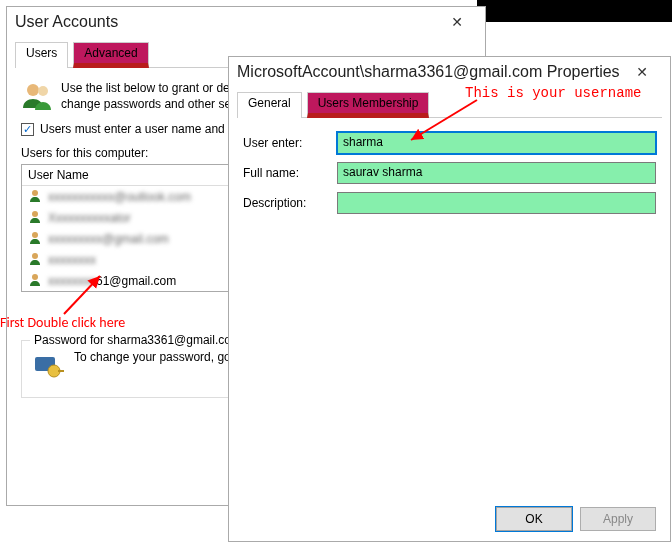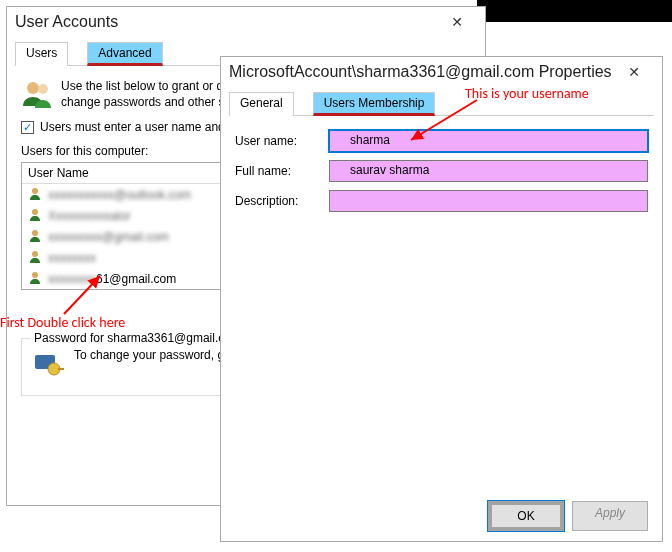--- a/index.html
+++ b/index.html
@@ -1,49 +1,49 @@
 <!DOCTYPE html>
 <html><head>
 <meta charset="utf-8">
 <style>
   * { box-sizing: border-box; font-family: "Segoe UI", Tahoma, sans-serif; font-size: 12px; }
   body { margin: 0; background: #fff; width: 672px; height: 552px; position: relative; overflow: hidden; }
   .blackbar { position: absolute; top: 0; right: 0; width: 195px; height: 22px; background: #000; }
   .win { position: absolute; background: #fff; border: 1px solid #aaa; }
   .win.ua { left: 6px; top: 6px; width: 480px; height: 500px; }
-  .win.props { left: 220px; top: 56px; width: 443px; height: 486px; }
+  .win.props { left: 228px; top: 56px; width: 443px; height: 486px; }
   .titlebar { display: flex; align-items: center; height: 30px; padding: 0 8px; }
   .title { flex: 1; color: #222; font-size: 16px; }
   .close { width: 40px; text-align: center; color: #333; cursor: default; font-size: 14px; }
   .tabs { display: flex; margin: 4px 8px 0 8px; border-bottom: 1px solid #ccc; }
-  .tab { padding: 3px 10px; border: 1px solid #ccc; border-bottom: none; margin-right: 19px; background: #fff; position: relative; top: 1px; }
-  .tab.inactive { background: #7dd3fc; border-bottom: 3px solid #b91c1c; }
+  .tab { padding: 3px 10px; border: 1px solid #ccc; border-bottom: none; margin-right: 5px; background: #fff; position: relative; top: 1px; }
+  .tab.inactive { background: #be185d; border-bottom: 5px solid #b91c1c; }
   .content { padding: 6px 14px; }
   .intro { display: flex; gap: 8px; margin: 6px 0 10px 0; }
   .usericon { width: 32px; height: 32px; display:flex; align-items:center; justify-content:center; }
   .usericon svg { width:32px; height:32px; }
   .cb-line { display: flex; align-items: center; gap: 6px; margin-bottom: 10px; }
   .cb { width: 13px; height: 13px; border: 1px solid #555; display:flex; align-items:center; justify-content:center; }
   .cb::after { content: "✓"; font-size: 11px; color: #0066cc; }
   .list { border: 1px solid #aaa; margin-top: 4px; }
   .list header { background: #fff; border-bottom: 1px solid #ddd; padding: 3px 6px; font-weight: 400; }
   .list .row { display: flex; align-items: center; gap: 6px; padding: 2px 6px; }
   .blur { filter: blur(2px); color: #666; }
   .btnrow { display: flex; justify-content: flex-end; gap: 8px; margin-top: 10px; }
   .btn { border: 1px solid #adadad; background: #e1e1e1; padding: 4px 18px; min-width: 76px; text-align: center; }
   .section { border: 1px solid #ddd; padding: 8px 10px 14px 10px; margin-top: 14px; position: relative; }
   .section .legend { position: absolute; top: -8px; left: 8px; background: #fff; padding: 0 4px; }
   .keyicon { width: 34px; height: 34px; margin-right: 8px; display:inline-block; vertical-align: top; }
   .field { display: flex; align-items: center; margin: 8px 0; gap: 10px; }
   .field label { width: 84px; }
-  .tbox { border: 1px solid #7a7a7a; height: 22px; padding: 2px 20px; flex: 1; background:#f0abfc; }
+  .tbox { border: 1px solid #7a7a7a; height: 22px; padding: 2px 5px; flex: 1; background:#86efac; }
   .tbox.focus { border: 1px solid #0078d7; outline: 1px solid #0078d7; }
   .props .bottom { position: absolute; bottom: 10px; right: 14px; display: flex; gap: 8px; }
-  .btn.primary { border: 4px solid #a3a3a3; outline: 1px solid #0078d7; background: #e1e1e1; }
-  .btn.disabled { color: #888; font-style: italic; }
+  .btn.primary { border: 1px solid #a3a3a3; outline: 1px solid #0078d7; background: #e1e1e1; }
+  .btn.disabled { color: #888; }
   .annot { position: absolute; color: #ff0000; font-family: Calibri, sans-serif; font-size: 14px; pointer-events: none; }
   .arrow { position: absolute; pointer-events: none; }
   .small-user { display:inline-block; }
   .small-user svg { width:14px; height:14px; }
 </style>
 </head>
 <body>
 
 <div class="blackbar"></div>
 
@@ -134,21 +134,21 @@
   <div class="titlebar">
     <div class="title">MicrosoftAccount\sharma3361@gmail.com Properties</div>
     <div class="close">✕</div>
   </div>
   <div class="tabs">
     <div class="tab">General</div>
     <div class="tab inactive">Users Membership</div>
   </div>
   <div class="content">
     <div class="field">
-      <label>User name:</label>
+      <label>User enter:</label>
       <div class="tbox focus">sharma</div>
     </div>
     <div class="field">
       <label>Full name:</label>
       <div class="tbox">saurav sharma</div>
     </div>
     <div class="field">
       <label>Description:</label>
       <div class="tbox"></div>
     </div>
@@ -162,21 +162,21 @@
 <div class="annot" style="left:0; top:314px;">First Double click here</div>
 <svg class="arrow" style="left:60px; top:272px;" width="60" height="44">
   <defs>
       <marker id="ah1" markerWidth="8" markerHeight="8" refX="6" refY="3" orient="auto">
         <path d="M0 0 L6 3 L0 6 Z" fill="#ff0000"></path>
       </marker>
     </defs>
   <line x1="4" y1="42" x2="40" y2="4" stroke="#ff0000" stroke-width="2" marker-end="url(#ah1)"></line>
 </svg>
 
-<div class="annot" style="left:465px; top:85px;">This is your username</div>
+<div class="annot" style="left:465px; top:85px;font-family:Liberation Mono, monospace;">This is your username</div>
 <svg class="arrow" style="left:405px; top:98px;" width="76" height="46">
   <defs>
       <marker id="ah2" markerWidth="8" markerHeight="8" refX="6" refY="3" orient="auto">
         <path d="M0 0 L6 3 L0 6 Z" fill="#ff0000"></path>
       </marker>
     </defs>
   <line x1="72" y1="2" x2="6" y2="42" stroke="#ff0000" stroke-width="2" marker-end="url(#ah2)"></line>
 </svg>
 
 </body></html>

